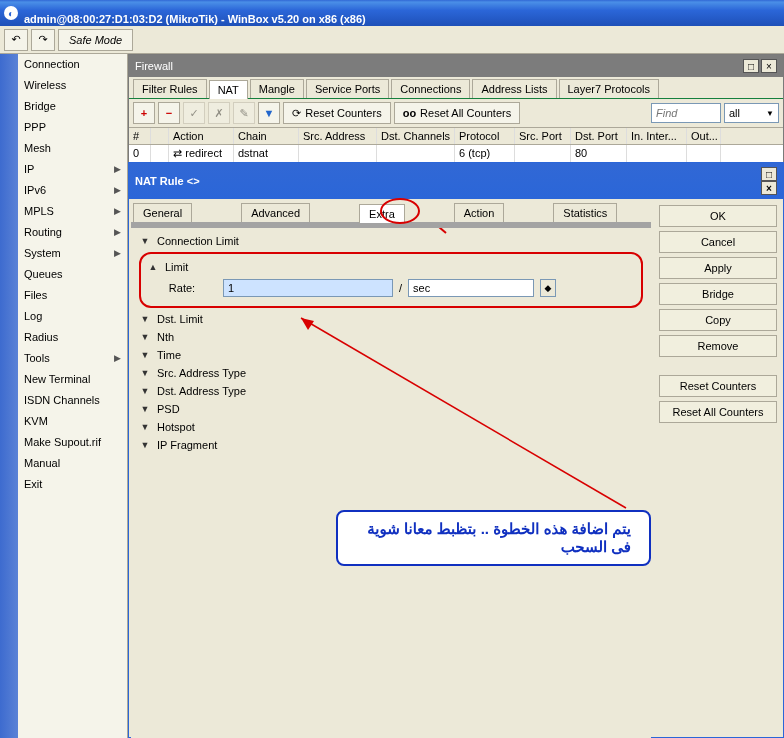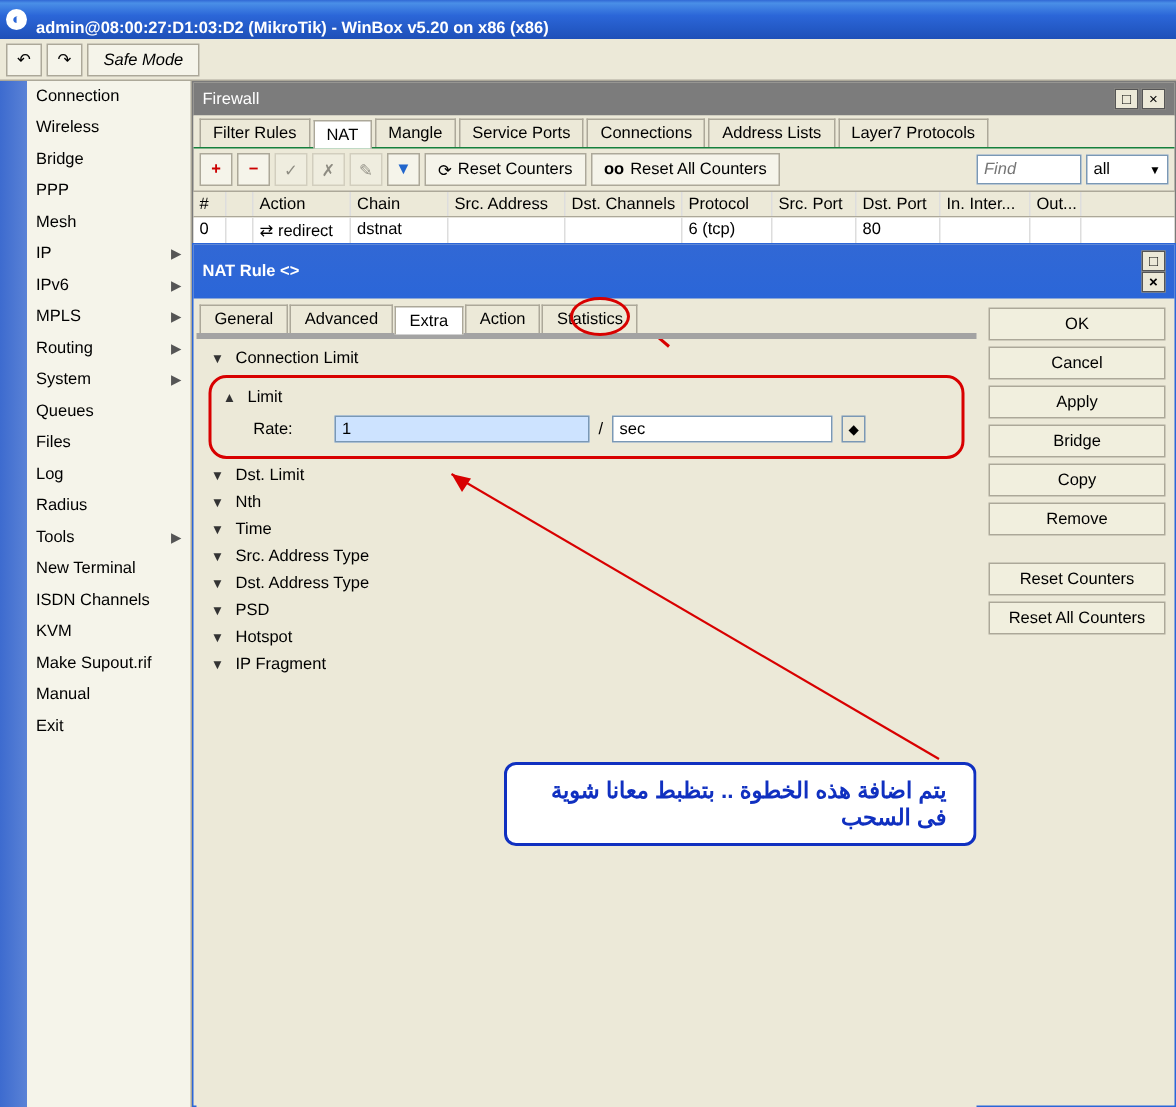--- a/index.html
+++ b/index.html
@@ -51,35 +51,35 @@
 
 
 .nat-window { position: absolute; left: 0; top: 108px; right: 0; bottom: 0; background: #ece9d8; border: 1px solid #2b66d8; }
 .nat-title { background: linear-gradient(to bottom, #3168d5, #2b66d8); color: #fff; padding: 4px 6px; display: flex; justify-content: space-between; align-items: center; font-weight: bold; }
 
 .nat-body { display: flex; height: calc(100% - 22px); }
 .nat-left { flex: 1; padding: 2px; display: flex; flex-direction: column; }
 .nat-right { width: 130px; padding: 6px; display: flex; flex-direction: column; gap: 4px; }
 .dlgbtn { border: 1px solid #aca899; background: #f1efde; height: 22px; display: flex; align-items: center; justify-content: center; cursor: pointer; }
 
-.nat-tabs { display: flex; padding: 2px 2px 0; border-bottom: 4px solid #a3a3a3; position: relative; }
+.nat-tabs { display: flex; padding: 2px 2px 0; border-bottom: 6px solid #a3a3a3; position: relative; gap: 48px; }
 .nat-tab { padding: 3px 9px; border: 1px solid #aca899; border-bottom: none; background: #ece9d8; margin-right: 1px; cursor: pointer; }
 .nat-tab.active { background: #fff; position: relative; top: 1px; }
 
 .nat-form { flex: 1; background: #ece9d8; padding: 4px 8px; overflow: hidden; position: relative; }
 .section-row { display: flex; align-items: center; padding: 3px 0; gap: 6px; }
 .section-row .tri { font-size: 9px; color: #333; width: 12px; text-align: center; }
 .section-row .lbl { flex: 0 0 auto; }
 
 .limit-group { border: 2px solid #d80000; border-radius: 12px; padding: 4px 6px 6px; margin: 2px 0; }
 .field-row { display: flex; align-items: center; padding: 3px 0; gap: 6px; }
 .field-row .flabel { width: 70px; text-align: center; }
 .tinput { border: 1px solid #7a98b5; background: #fff; height: 18px; padding: 0 4px; }
 .rate-in { width: 170px; }
-.unit-in { width: 147px; display: flex; align-items: center; justify-content: space-between; padding: 0 4px;}
+.unit-in { width: 126px; display: flex; align-items: center; justify-content: space-between; padding: 0 4px;}
 .burst-in { width: 355px; }
 .dd-arrow { width: 16px; height: 18px; border: 1px solid #7a98b5; background: #ece9d8; display: flex; align-items: center; justify-content: center; cursor: pointer; font-size: 9px;}
 
 
 .anno-arrow { position: absolute; pointer-events: none; }
 .anno-box { position: absolute; left: 205px; top: 282px; border: 2px solid #1030c0; border-radius: 8px; background: #fff; padding: 8px 18px; color: #1030c0; font-family: "Arial", sans-serif; font-size: 15px; font-weight: bold; direction: rtl; }
 .extra-circle { position: absolute; left: 249px; top: -3px; width: 40px; height: 26px; border: 2px solid #d80000; border-radius: 50%; pointer-events: none; }
 </style>
 </head>
 <body>

